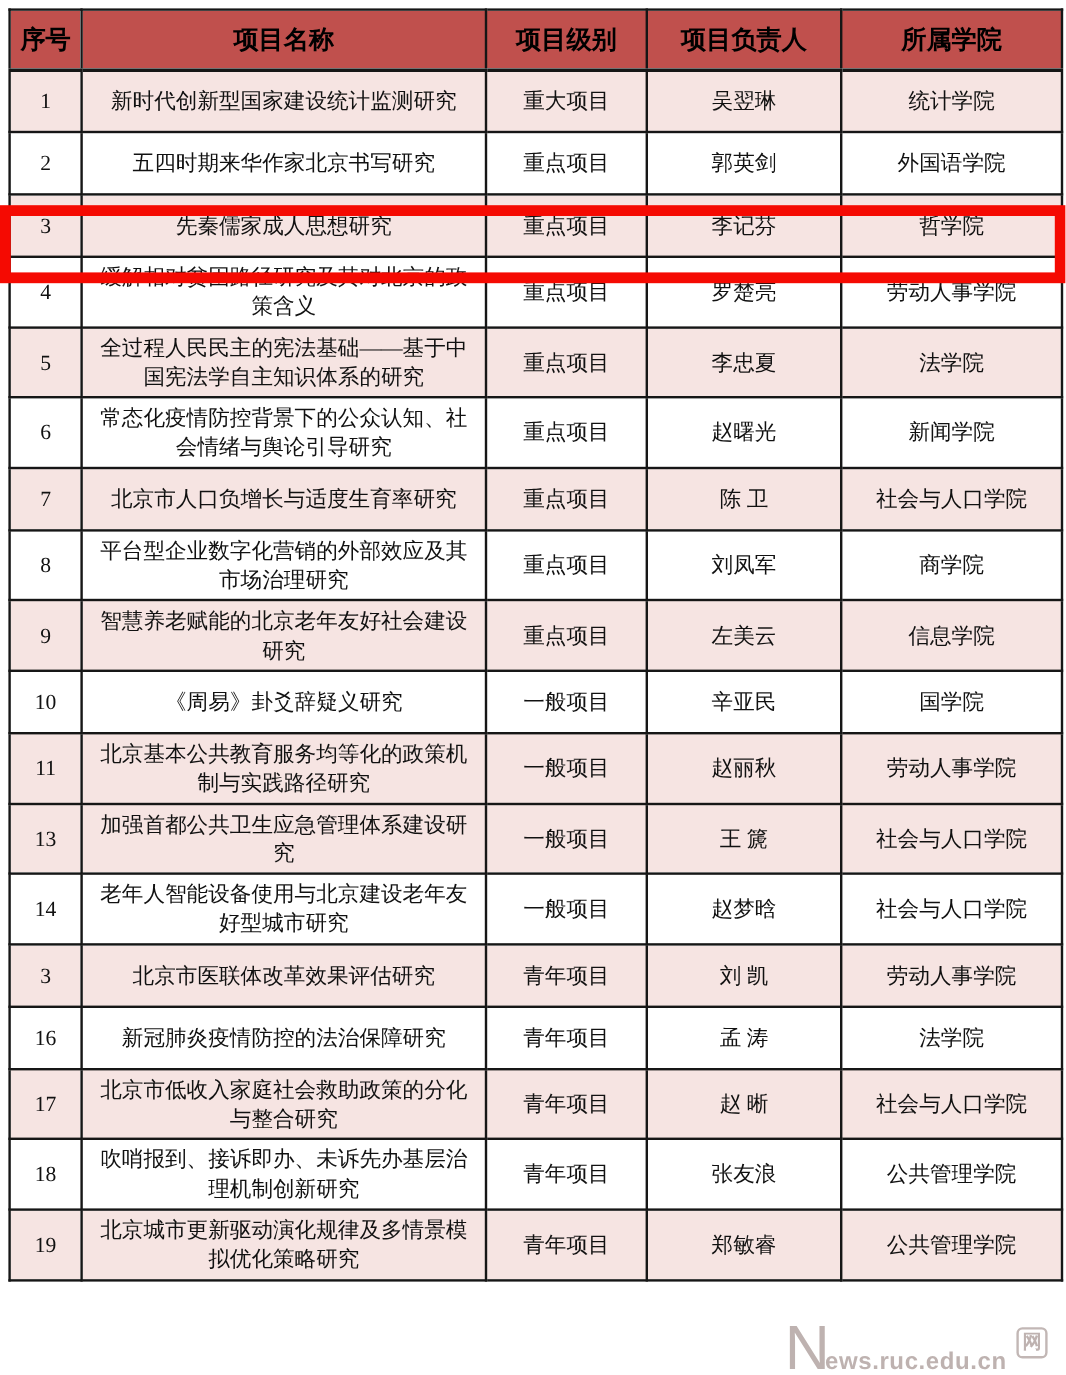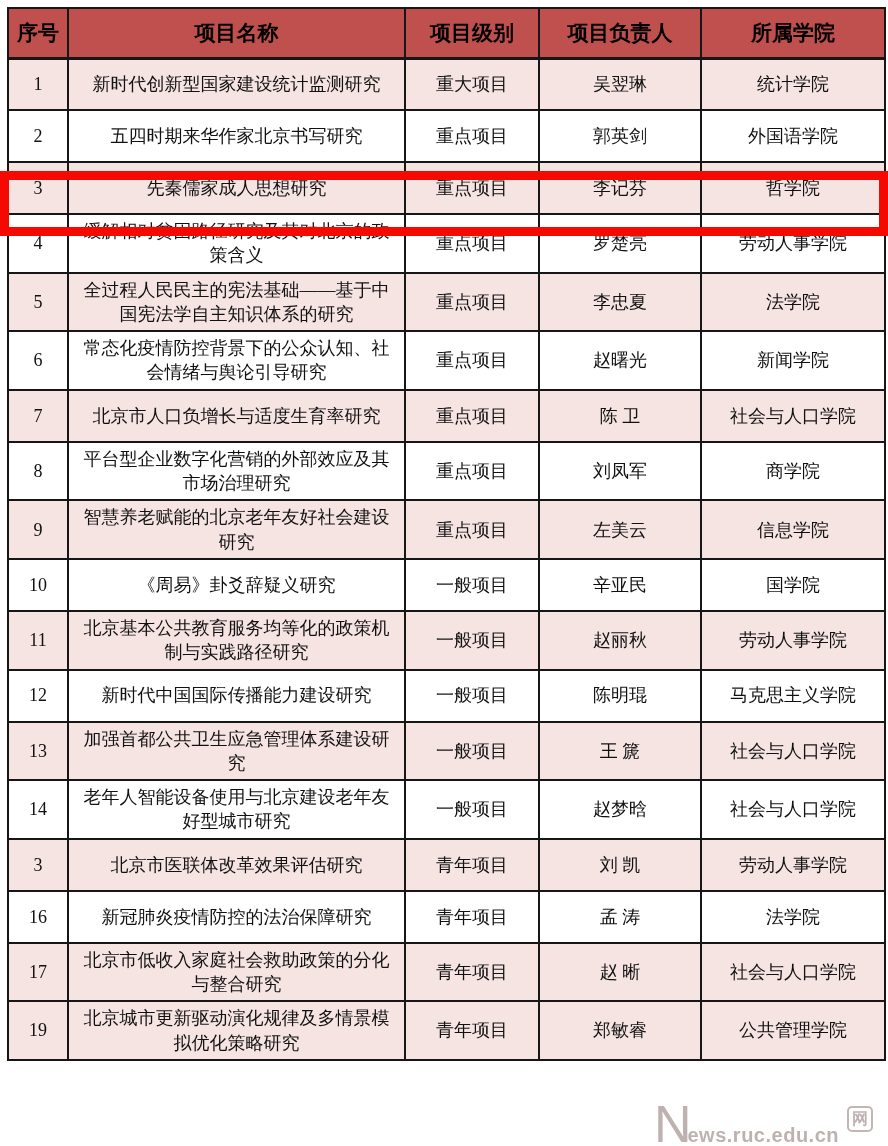--- a/index.html
+++ b/index.html
@@ -169,27 +169,20 @@
           <td>辛亚民</td>
           <td>国学院</td>
         </tr>
         <tr class="odd">
           <td class="num-cell">11</td>
           <td class="name-cell">北京基本公共教育服务均等化的政策机制与实践路径研究</td>
           <td>一般项目</td>
           <td>赵丽秋</td>
           <td>劳动人事学院</td>
         </tr>
-        <tr class="even">
-          <td class="num-cell">12</td>
-          <td class="name-cell">新时代中国国际传播能力建设研究</td>
-          <td>一般项目</td>
-          <td>陈明琨</td>
-          <td>马克思主义学院</td>
-        </tr>
         <tr class="odd">
           <td class="num-cell">13</td>
           <td class="name-cell">加强首都公共卫生应急管理体系建设研究</td>
           <td>一般项目</td>
           <td>王 篪</td>
           <td>社会与人口学院</td>
         </tr>
         <tr class="even">
           <td class="num-cell">14</td>
           <td class="name-cell">老年人智能设备使用与北京建设老年友好型城市研究</td>
@@ -210,20 +203,27 @@
           <td>青年项目</td>
           <td>孟 涛</td>
           <td>法学院</td>
         </tr>
         <tr class="odd">
           <td class="num-cell">17</td>
           <td class="name-cell">北京市低收入家庭社会救助政策的分化与整合研究</td>
           <td>青年项目</td>
           <td>赵 晰</td>
           <td>社会与人口学院</td>
+        </tr>
+        <tr class="even">
+          <td class="num-cell">18</td>
+          <td class="name-cell">吹哨报到、接诉即办、未诉先办基层治理机制创新研究</td>
+          <td>青年项目</td>
+          <td>张友浪</td>
+          <td>公共管理学院</td>
         </tr>
         <tr class="odd">
           <td class="num-cell">19</td>
           <td class="name-cell">北京城市更新驱动演化规律及多情景模拟优化策略研究</td>
           <td>青年项目</td>
           <td>郑敏睿</td>
           <td>公共管理学院</td>
         </tr>
       </tbody>
   </table>

